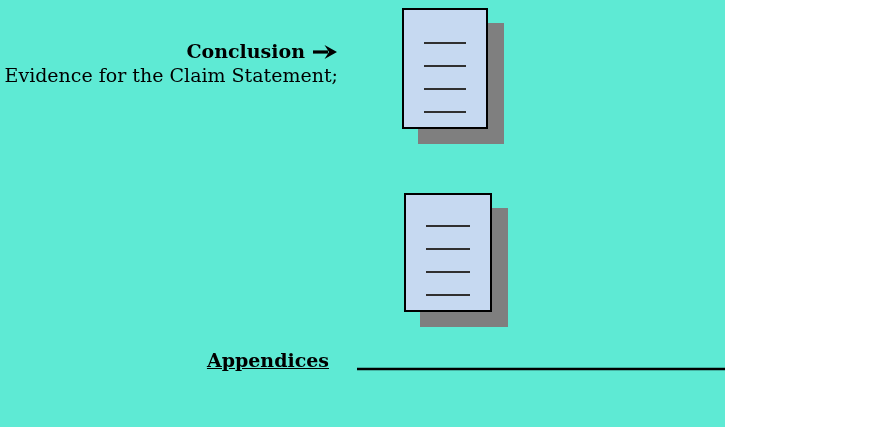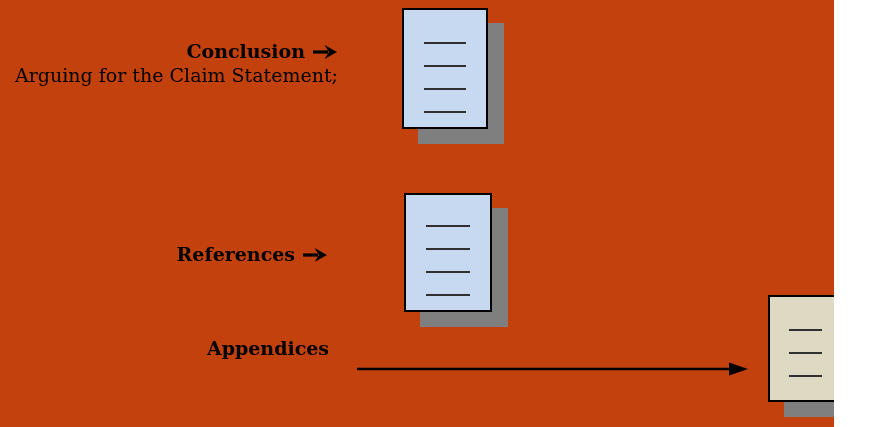--- a/index.html
+++ b/index.html
@@ -1,35 +1,35 @@
 <!DOCTYPE html>
 <html><head>
 <meta charset="utf-8">
 <style>
   html, body { margin: 0; padding: 0; background: #ffffff; }
   .canvas {
     position: relative;
-    width: 834px;
+    width: 725px;
     height: 427px;
-    background: #c2410c;
+    background: #5eead4;
     font-family: "DejaVu Serif", "Liberation Serif", serif;
     color: #000000;
     overflow: hidden;
   }
   .label-block {
     position: absolute;
     left: 0;
     text-align: right;
     font-size: 19px;
     line-height: 24px;
     white-space: nowrap;
   }
   .block-conclusion { top: 39px; width: 338px; }
   .block-references { top: 242px; width: 328px; }
-  .block-appendices { top: 336px; width: 329px; font-weight: bold; }
+  .block-appendices { top: 348px; width: 329px; font-weight: bold; text-decoration: underline; }
   .bold-line { font-weight: bold; }
   .arrow-glyph {
     display: inline-block;
     vertical-align: -2px;
     margin-left: 7px;
   }
   .doc {
     position: absolute;
     box-sizing: border-box;
     border: 2px solid #000000;
@@ -60,37 +60,29 @@
 
 <div class="canvas">
 
   <div class="label-block block-conclusion">
     <div class="bold-line">
       <span>Conclusion</span><svg class="arrow-glyph" width="26" height="16" viewBox="0 0 26 16" aria-hidden="true">
         <path d="M1 8 H16" stroke="#000000" stroke-width="3.2" fill="none"></path>
         <path d="M12.5 1 L25 8 L12.5 15 L17 8 Z" fill="#000000"></path>
       </svg>
     </div>
-    <div>Arguing for the Claim Statement;</div>
+    <div>Evidence for the Claim Statement;</div>
   </div>
   <div class="doc doc-conclusion" style="background-color: rgb(198, 217, 241);">
       <div class="doc-line"></div>
       <div class="doc-line"></div>
       <div class="doc-line"></div>
       <div class="doc-line"></div>
     </div>
 
-  <div class="label-block block-references">
-    <div class="bold-line">
-      <span>References</span><svg class="arrow-glyph" width="26" height="16" viewBox="0 0 26 16" aria-hidden="true">
-        <path d="M1 8 H16" stroke="#000000" stroke-width="3.2" fill="none"></path>
-        <path d="M12.5 1 L25 8 L12.5 15 L17 8 Z" fill="#000000"></path>
-      </svg>
-    </div>
-  </div>
   <div class="doc doc-references" style="background-color: rgb(198, 217, 241);">
       <div class="doc-line"></div>
       <div class="doc-line"></div>
       <div class="doc-line"></div>
       <div class="doc-line"></div>
     </div>
 
   <div class="label-block block-appendices">
     <span>Appendices</span>
   </div>

